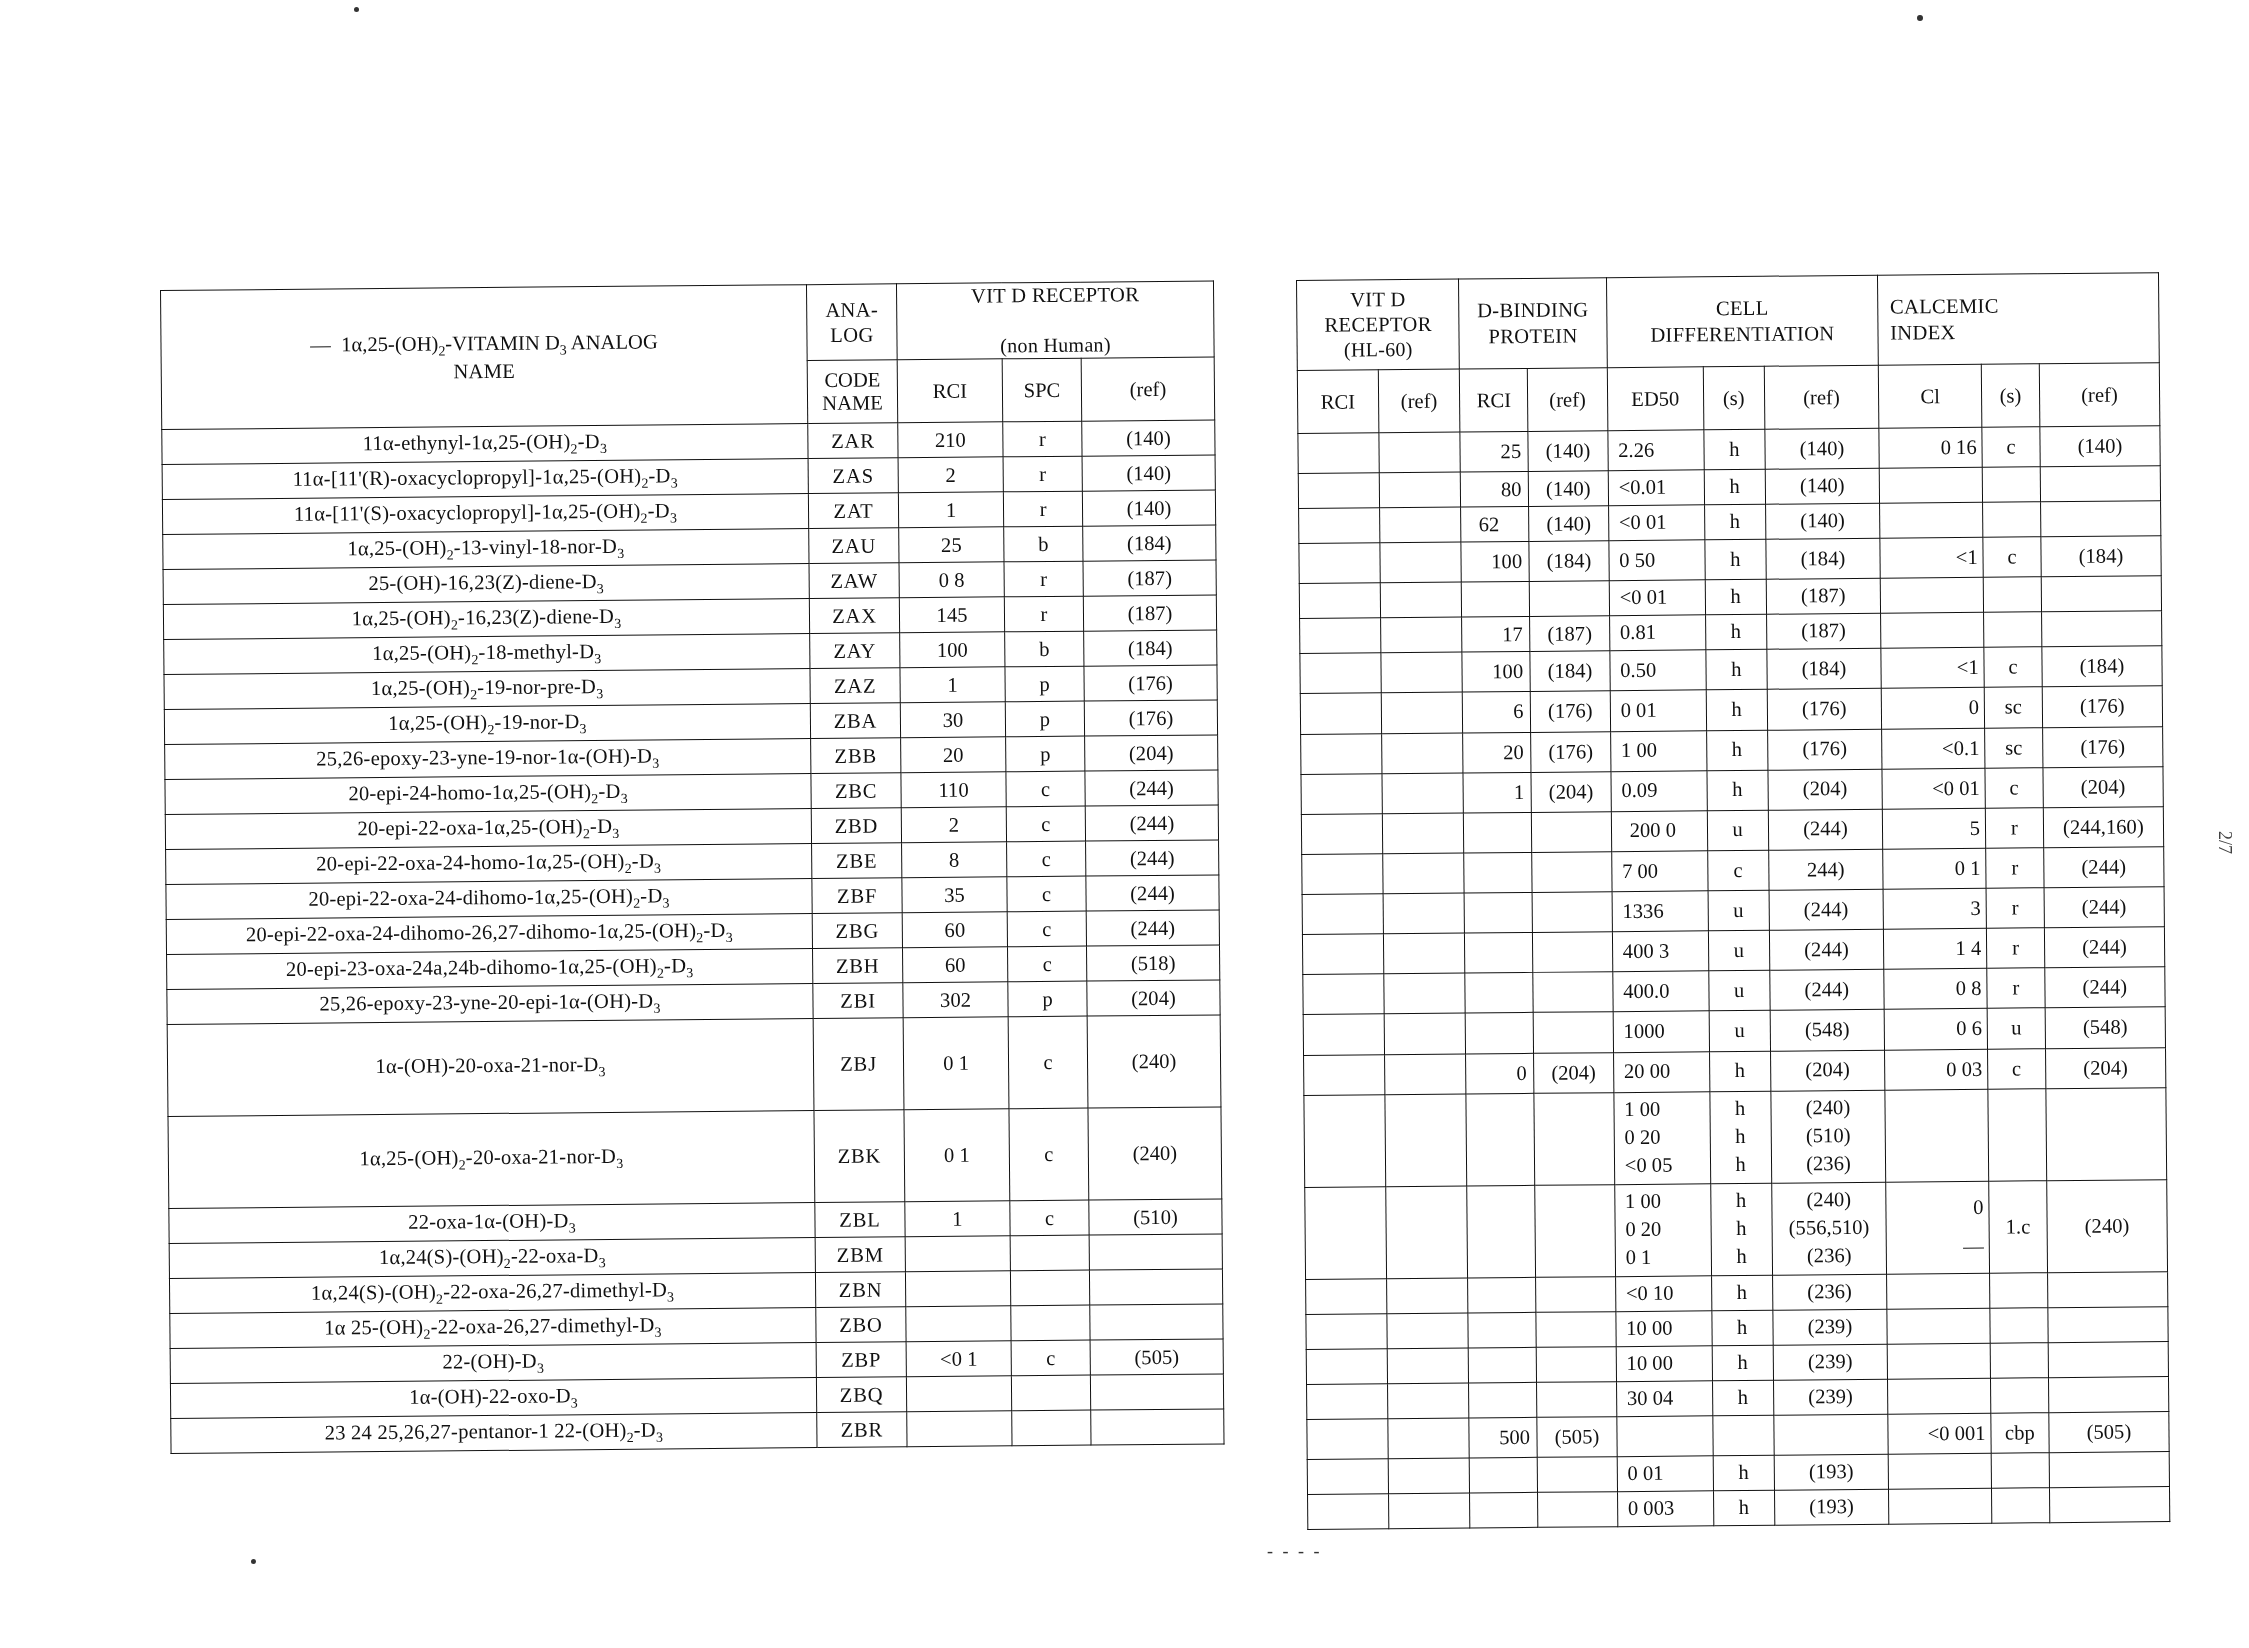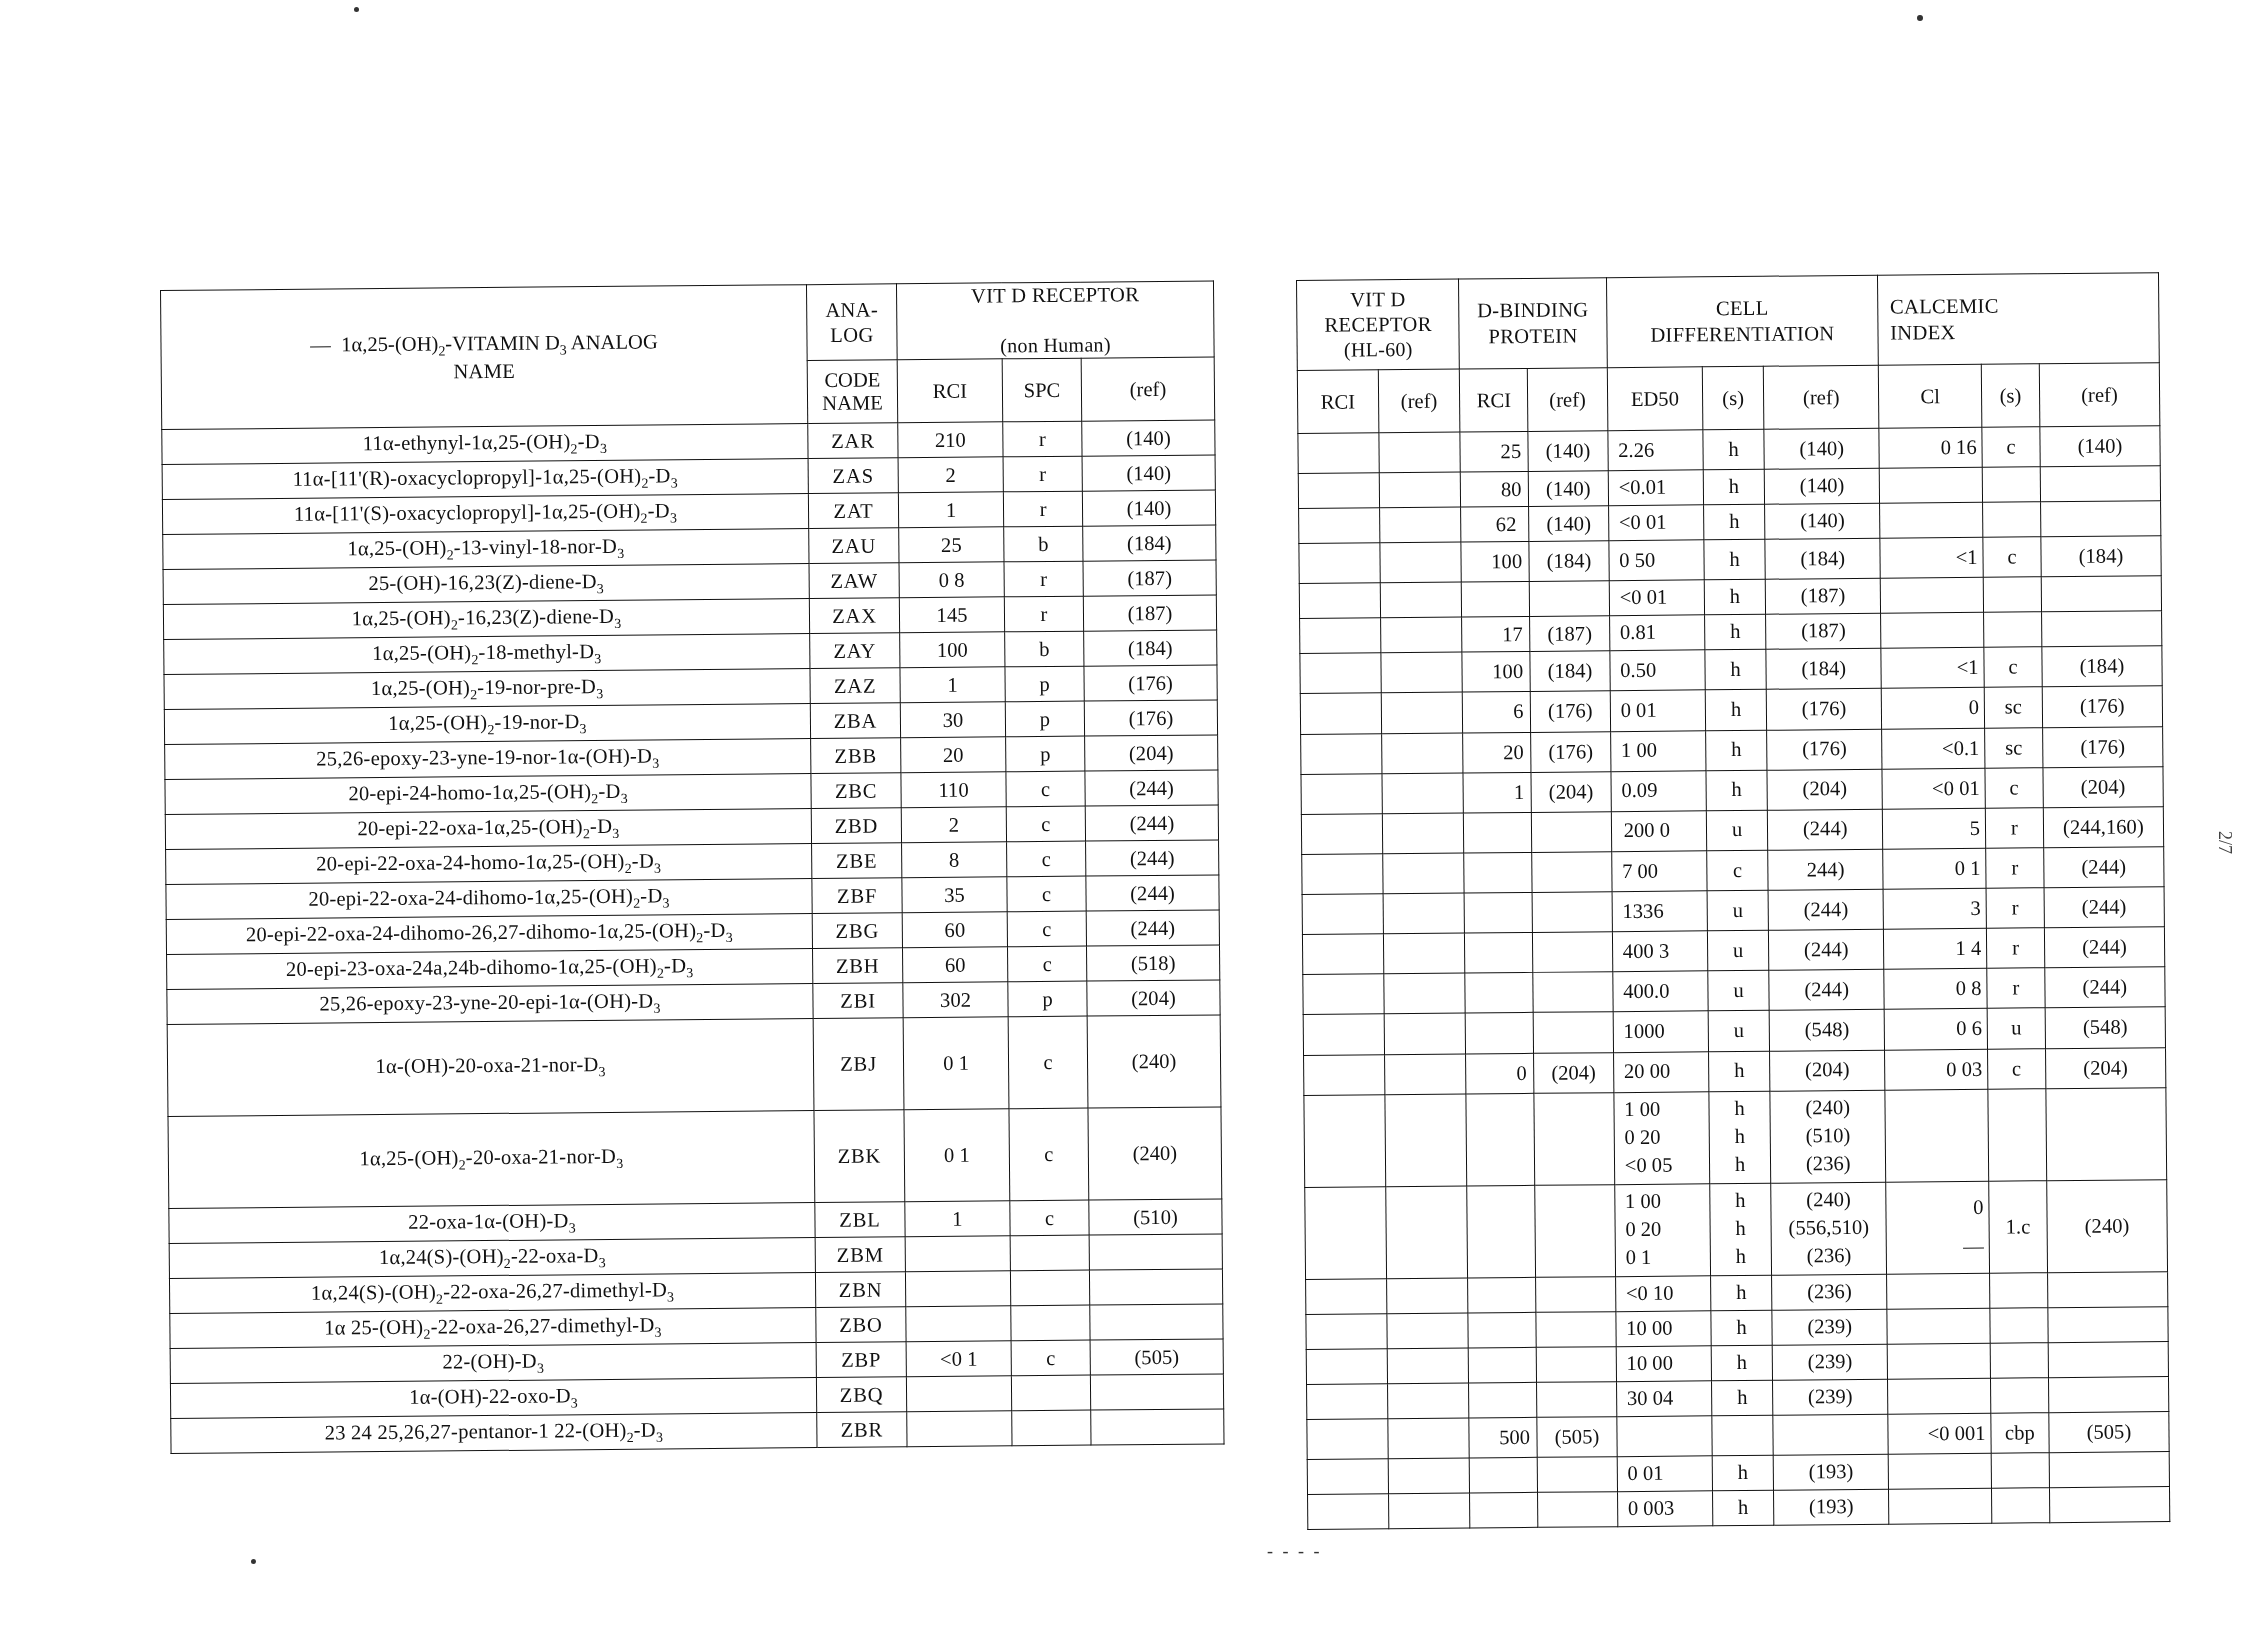--- a/index.html
+++ b/index.html
@@ -327,21 +327,21 @@
             <td class="val" style="text-align:left;padding-left:10px;line-height:1.35">&lt;0.01</td>
             <td class="val" style="text-align:center;line-height:1.35">h</td>
             <td class="val" style="text-align:center;line-height:1.35">(140)</td>
             <td class="val" style="text-align:right;padding-right:5px;line-height:1.9"></td>
             <td class="val" style="text-align:center;line-height:1.9"></td>
             <td class="val" style="text-align:center;line-height:1.9"></td>
           </tr>
           <tr style="height:35px">
             <td class="val" style="text-align:center"></td>
             <td class="val" style="text-align:center"></td>
-            <td class="val" style="text-align:right;padding-right:12px">62</td>
+            <td class="val" style="text-align:center;padding-right:12px">62</td>
             <td class="val" style="text-align:center">(140)</td>
             <td class="val" style="text-align:left;padding-left:10px;line-height:1.35">&lt;0 01</td>
             <td class="val" style="text-align:center;line-height:1.35">h</td>
             <td class="val" style="text-align:center;line-height:1.35">(140)</td>
             <td class="val" style="text-align:right;padding-right:5px;line-height:1.9"></td>
             <td class="val" style="text-align:center;line-height:1.9"></td>
             <td class="val" style="text-align:center;line-height:1.9"></td>
           </tr>
           <tr style="height:35px">
             <td class="val" style="text-align:center"></td>
@@ -425,21 +425,21 @@
             <td class="val" style="text-align:center;line-height:1.35">(204)</td>
             <td class="val" style="text-align:right;padding-right:5px;line-height:1.9">&lt;0 01</td>
             <td class="val" style="text-align:center;line-height:1.9">c</td>
             <td class="val" style="text-align:center;line-height:1.9">(204)</td>
           </tr>
           <tr style="height:35px">
             <td class="val" style="text-align:center"></td>
             <td class="val" style="text-align:center"></td>
             <td class="val" style="text-align:right;padding-right:6.6px"></td>
             <td class="val" style="text-align:center"></td>
-            <td class="val" style="text-align:left;padding-left:12px;line-height:1.35">200 0</td>
+            <td class="val" style="text-align:left;padding-left:18px;line-height:1.35">200 0</td>
             <td class="val" style="text-align:center;line-height:1.35">u</td>
             <td class="val" style="text-align:center;line-height:1.35">(244)</td>
             <td class="val" style="text-align:right;padding-right:5px;line-height:1.9">5</td>
             <td class="val" style="text-align:center;line-height:1.9">r</td>
             <td class="val" style="text-align:center;line-height:1.9">(244,160)</td>
           </tr>
           <tr style="height:35px">
             <td class="val" style="text-align:center"></td>
             <td class="val" style="text-align:center"></td>
             <td class="val" style="text-align:right;padding-right:6.6px"></td>

